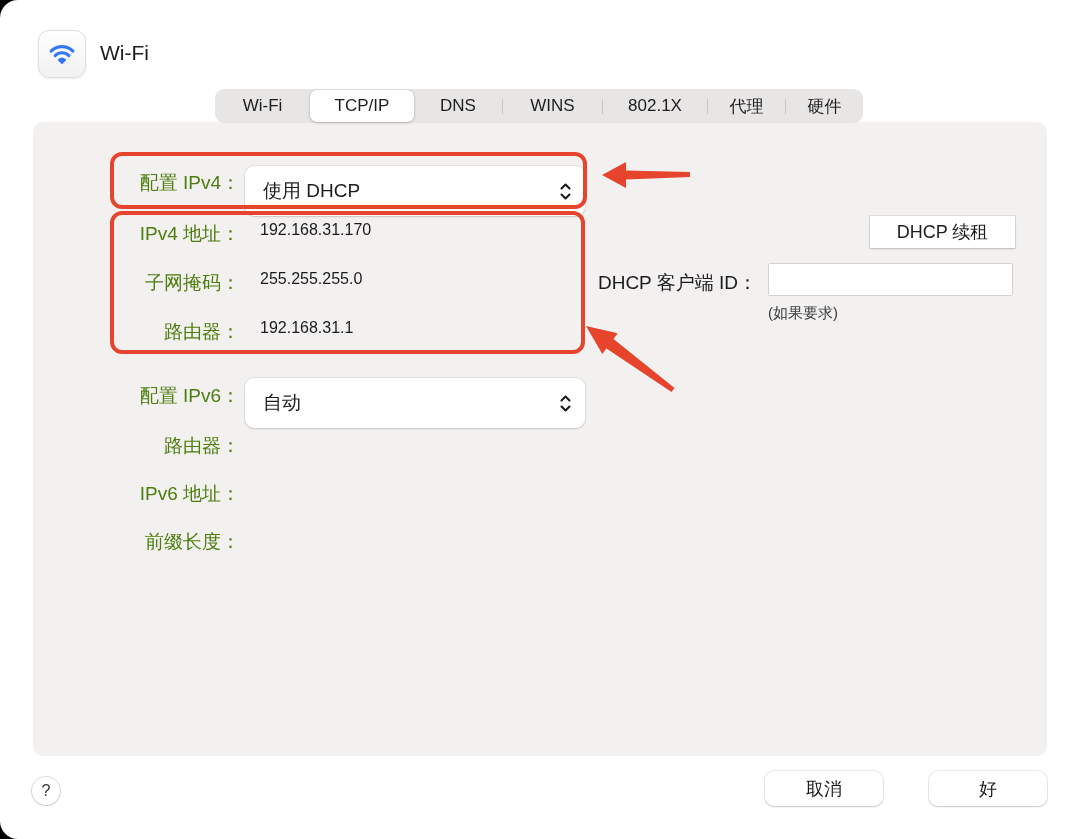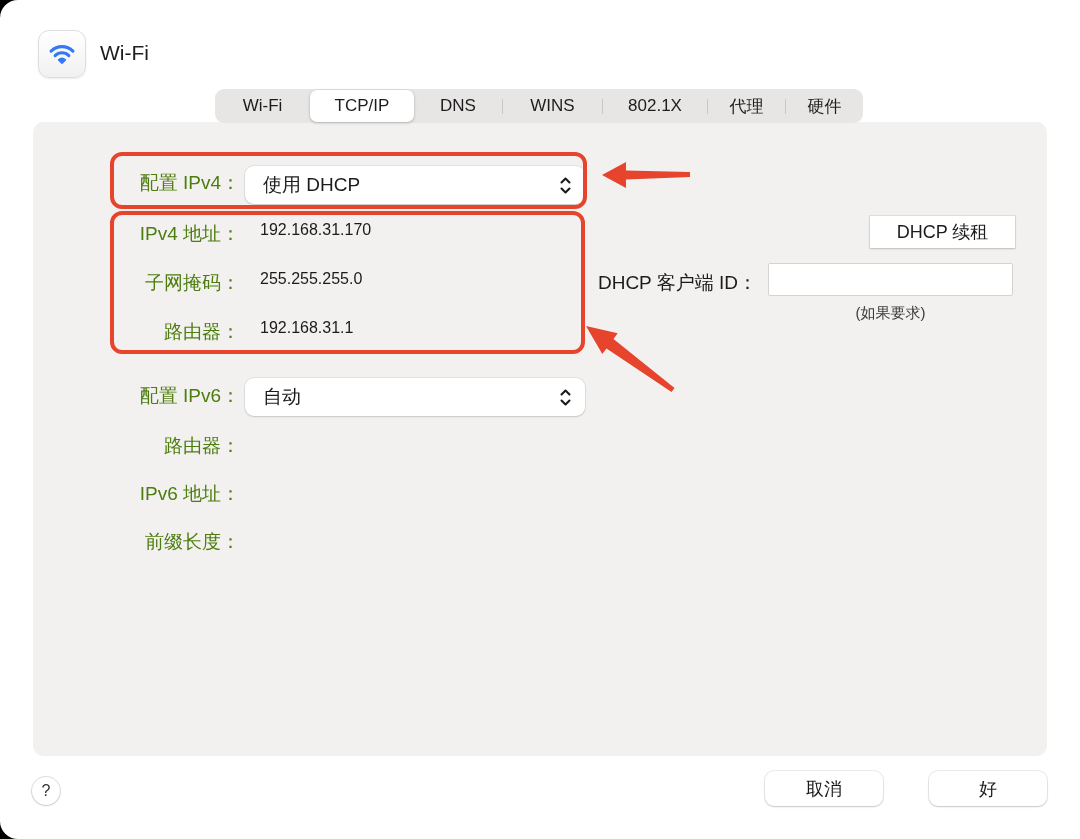--- a/index.html
+++ b/index.html
@@ -55,40 +55,40 @@
   
   .flabel {
     position:absolute; left:58px; width:182px; text-align:right;
     font-size:19px; color:#4d7c0f; z-index:2; white-space:nowrap;
   }
   .fvalue {
     position:absolute; left:260px; font-size:16px; color:#1b1b1d; z-index:2;
     white-space:nowrap;
   }
   .popup {
-    position:absolute; left:245px; width:340px; height:38px; box-sizing:border-box;
+    position:absolute; left:245px; width:340px; height:50px; box-sizing:border-box;
     background:#fff; border-radius:9px; z-index:2;
     box-shadow:0 0 0 1px rgba(0,0,0,0.06), 0 1px 2px rgba(0,0,0,0.13);
     display:flex; align-items:center; justify-content:space-between;
     padding:0 13px 0 18px; font-size:19px; color:#1b1b1d; cursor:default;
   }
 
   
   .rlabel {
     position:absolute; text-align:right; font-size:19px; color:#1b1b1d; z-index:2;
     white-space:nowrap;
   }
   .text-input {
     position:absolute; left:768px; top:263px; width:245px; height:33px;
     box-sizing:border-box; background:#fff; border:1px solid #d4d3d1;
     border-radius:2px; z-index:2; font-size:18px; padding:0 8px;
     font-family:"Liberation Sans", sans-serif; outline:none;
   }
   .hint {
-    position:absolute; left:768px; top:304px; width:245px; text-align:center;
+    position:absolute; left:768px; top:304px; width:245px; 
     font-size:15px; color:#3b3b3d; z-index:2;
   }
   .push-btn {
     position:absolute; background:#fff; z-index:2;
     box-shadow:0 0 0 1px rgba(0,0,0,0.07), 0 1px 2px rgba(0,0,0,0.16);
     display:flex; align-items:center; justify-content:center;
     color:#1b1b1d; cursor:default;
   }
 
   

